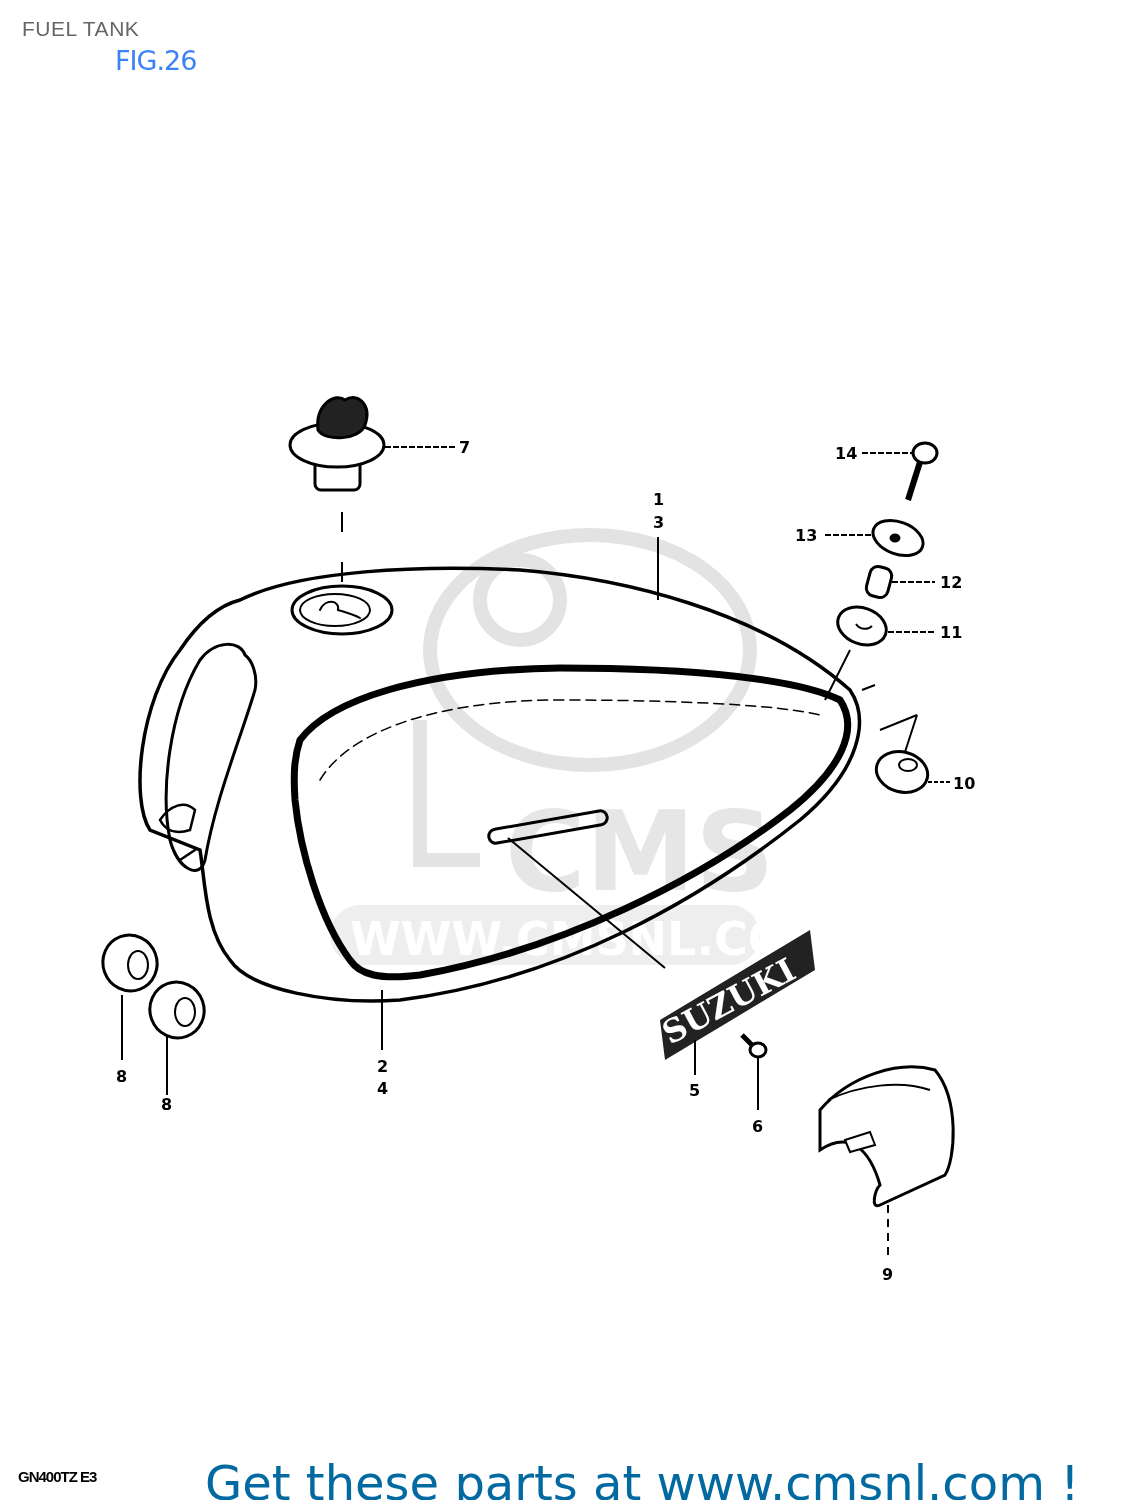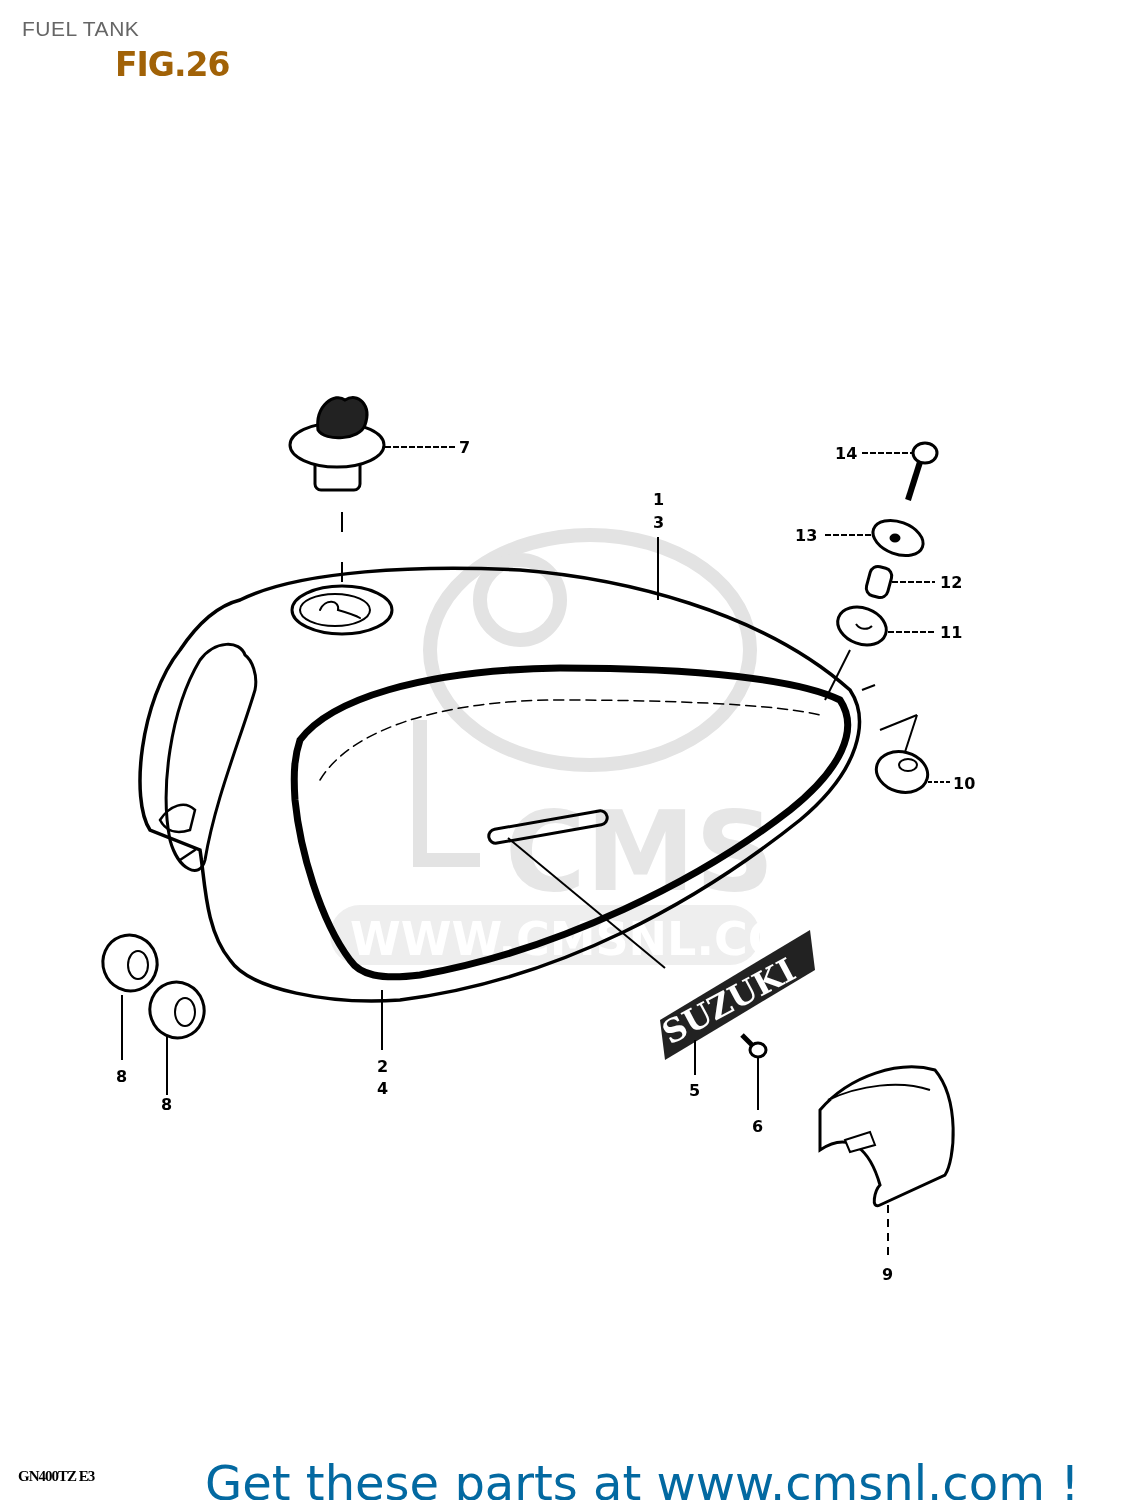--- a/index.html
+++ b/index.html
@@ -1,23 +1,23 @@
 <!DOCTYPE html>
 <html><head>
 <meta charset="utf-8">
 <style>
   html, body { margin: 0; padding: 0; background: #ffffff; }
   body { width: 1125px; height: 1500px; position: relative; overflow: hidden;
          font-family: "Liberation Sans", sans-serif; }
   .title { position: absolute; left: 22px; top: 17px; font-size: 21px; color: #666666;
            letter-spacing: 0.5px; font-family: "Liberation Sans", sans-serif; }
-  .fig { position: absolute; left: 115px; top: 45px; font-size: 33px; font-weight: bold;
-         color: #a16207; font-family: "DejaVu Sans", sans-serif; letter-spacing: -1px; }
+  .fig { position: absolute; left: 115px; top: 45px; font-size: 27px; font-weight: normal;
+         color: #3b82f6; font-family: "DejaVu Sans", sans-serif; letter-spacing: -1px; }
   .model { position: absolute; left: 18px; top: 1468px; font-size: 15px; font-weight: bold;
-           color: #000; font-family: Liberation Serif, serif; letter-spacing: -1px; }
+           color: #000; font-family: Liberation Sans, sans-serif; letter-spacing: -1px; }
   .cta { position: absolute; left: 205px; top: 1455px; font-size: 48px; color: #0369a1;
          font-family: "DejaVu Sans", sans-serif; }
   svg.diagram { position: absolute; left: 0; top: 0; }
   .lbl { font-family: "DejaVu Sans", sans-serif; font-weight: bold; font-size: 16px; fill: #000; }
   .wm { fill: none; stroke: #e3e3e3; stroke-width: 14; }
   .wmtext { fill: #e6e6e6; font-family: "DejaVu Sans", sans-serif; font-weight: bold; }
 </style>
 </head>
 <body>
 

